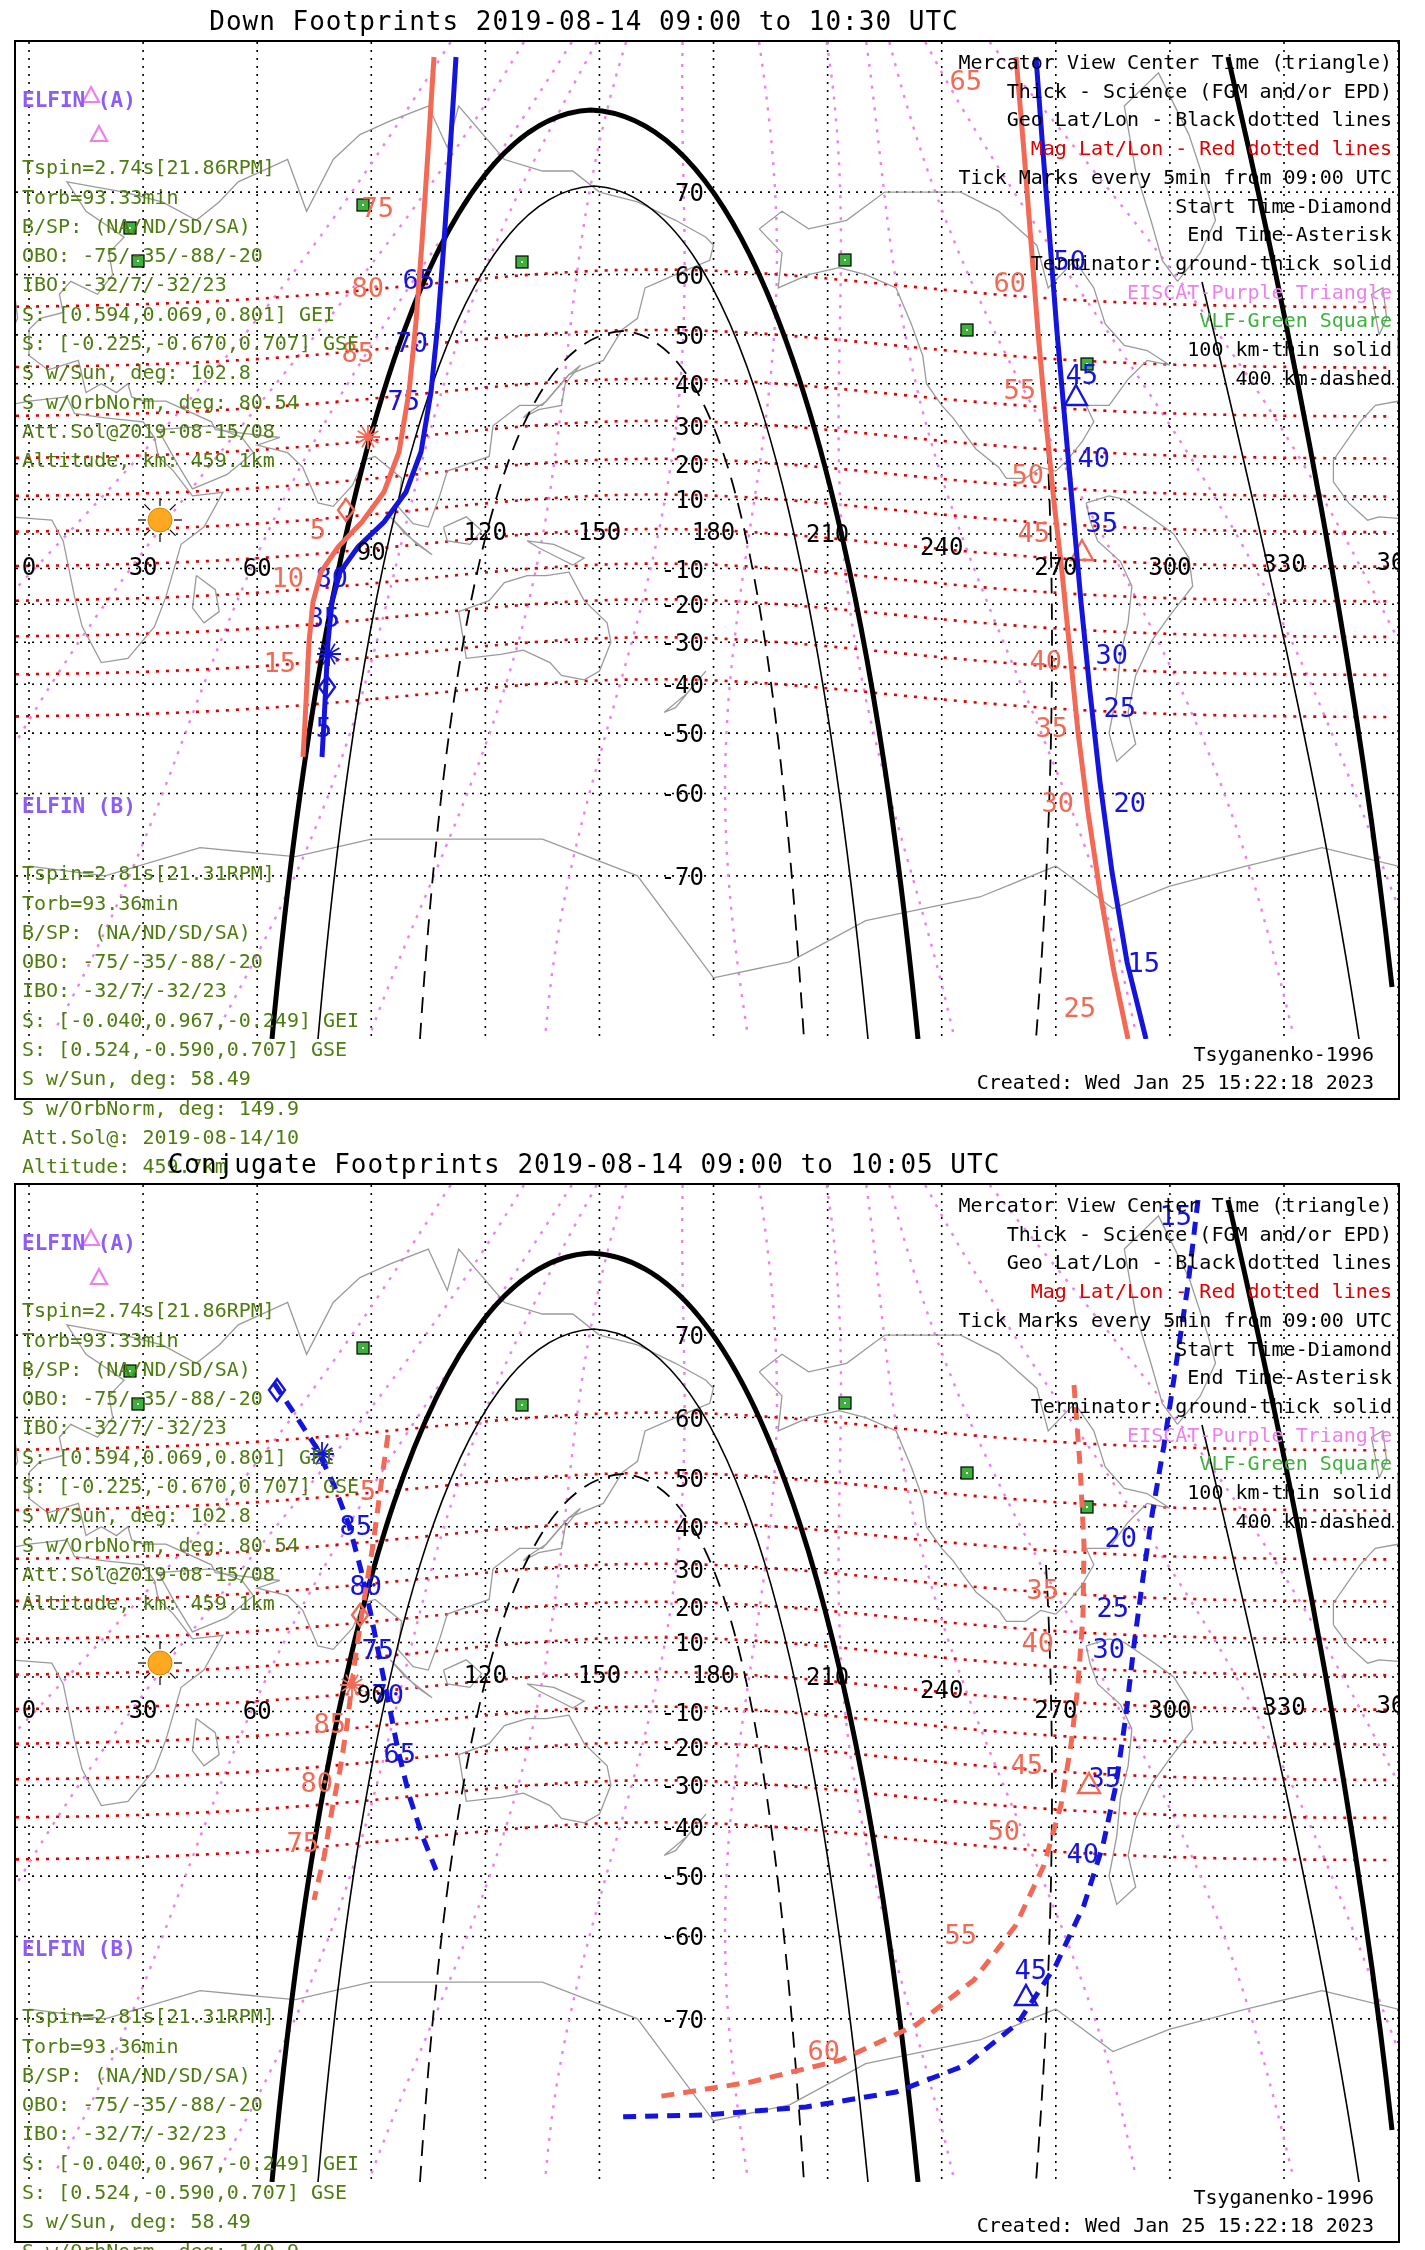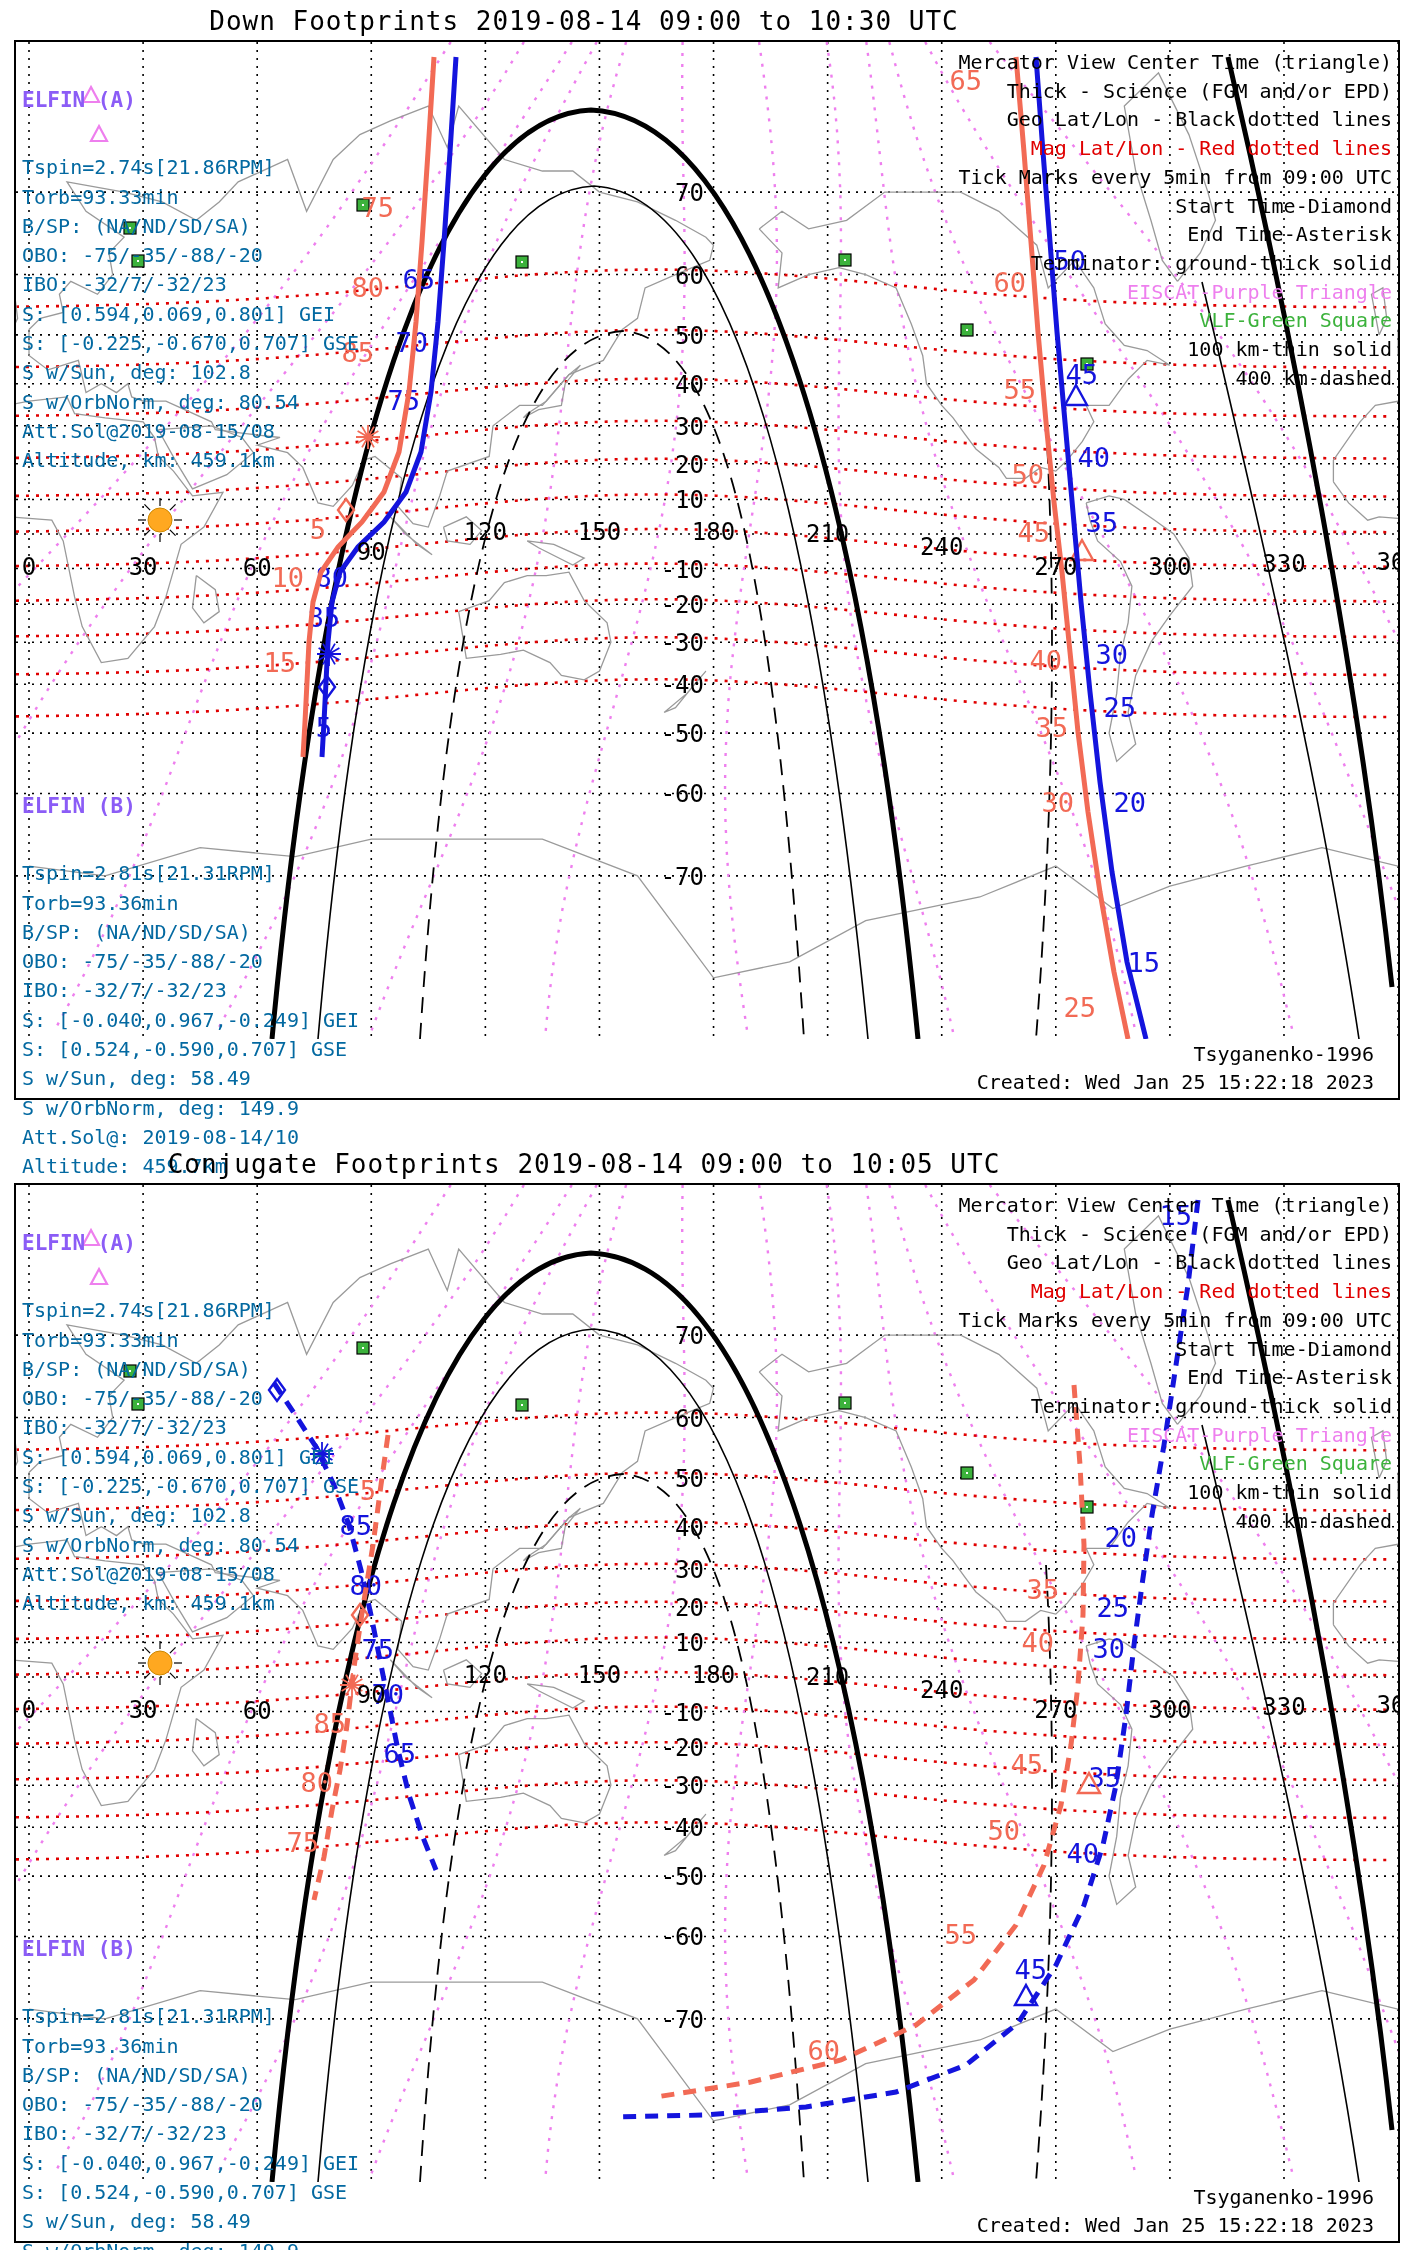--- a/index.html
+++ b/index.html
@@ -3,21 +3,21 @@
 <meta charset="utf-8">
 <style>
   html,body{margin:0;padding:0;background:#ffffff;}
   .page{position:relative;width:1425px;height:2250px;background:#fff;overflow:hidden;
         font-family:"DejaVu Sans Mono", monospace;}
   .panel-title{position:absolute;width:1168px;text-align:center;font-size:26px;color:#000;
         letter-spacing:1px;white-space:pre;}
   .map-box{position:absolute;left:14px;width:1382px;height:1056px;border:2px solid #000;background:#fff;}
   .map-svg{position:absolute;left:0;top:0;}
   .sc-block{position:absolute;left:6px;width:310px;white-space:pre;}
-  .sc-line{font-size:20px;line-height:29.3px;color:#0369a1;}
+  .sc-line{font-size:20px;line-height:29.3px;color:#4d7c0f;}
   .sc-head{font-size:21px;font-weight:bold;line-height:29.3px;}
   .sc-head.blue{color:#8b5cf6;}
   .sc-head.coral{color:#8b5cf6;}
   .legend{position:absolute;right:6px;top:6px;text-align:right;white-space:pre;}
   .legend-line{font-size:20px;line-height:28.7px;color:#000;}
   .credit{position:absolute;right:24px;text-align:right;font-size:20px;color:#000;white-space:pre;}
 </style>
 </head>
 <body>
 

